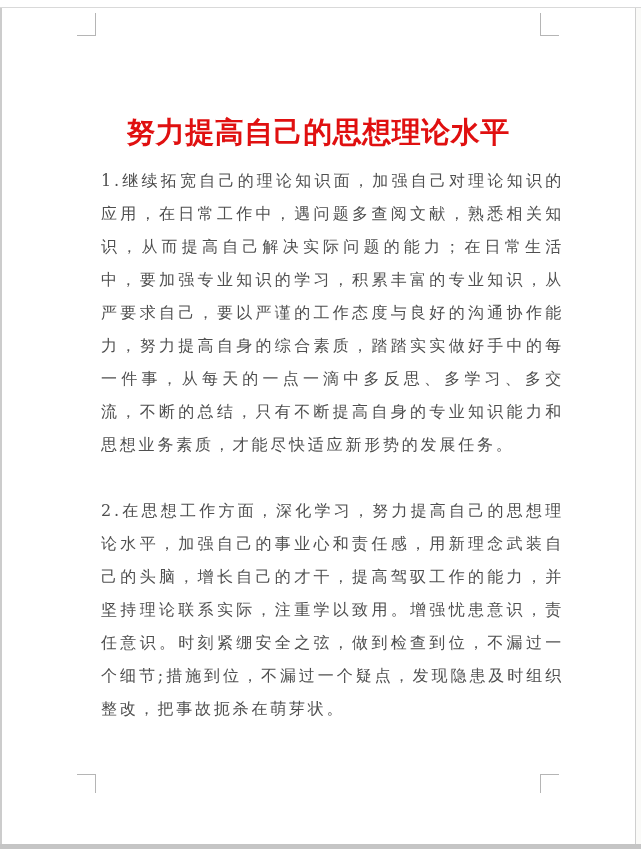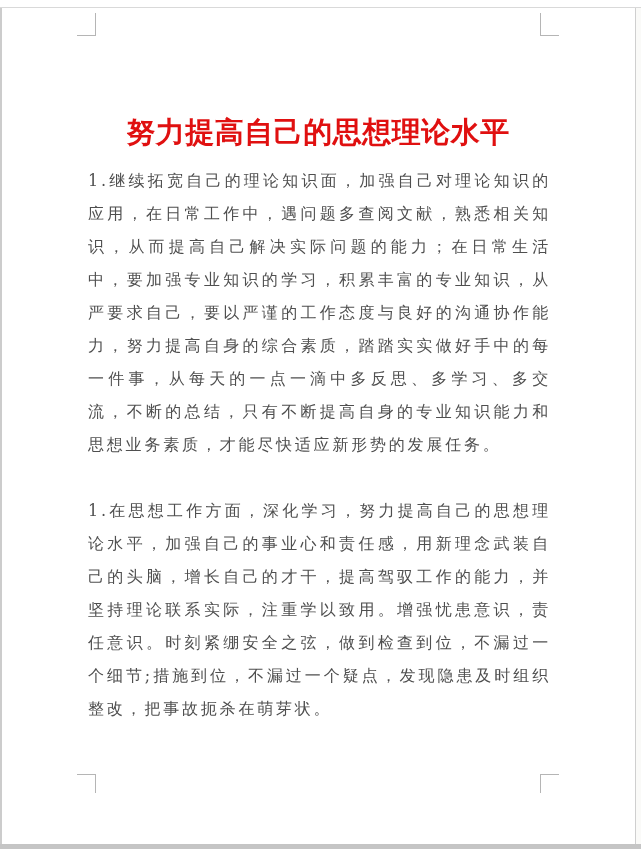--- a/index.html
+++ b/index.html
@@ -81,21 +81,21 @@
     width: 636px;
     text-align: center;
     font-size: 29px;
     font-weight: bold;
     line-height: 38px;
     letter-spacing: 0.5px;
     font-family: "DejaVu Serif", serif;
   }
   .doc-body {
     position: absolute;
-    left: 88px;
+    left: 101px;
     top: 164px;
     width: 463px;
     font-size: 16px;
     line-height: 33px;
     letter-spacing: 2.8px;
     text-align: justify;
     font-family: "DejaVu Serif", serif;
   }
   .doc-body p {
     margin: 0;
@@ -115,14 +115,14 @@
 
 <div class="crop-mark tl"></div>
 <div class="crop-mark tr"></div>
 <div class="crop-mark bl"></div>
 <div class="crop-mark br"></div>
 
 <h1 class="doc-title" style="color: rgb(224, 16, 16);">努力提高自己的思想理论水平</h1>
 
 <div class="doc-body" style="color: rgb(79, 79, 79);">
   <p>1.继续拓宽自己的理论知识面，加强自己对理论知识的应用，在日常工作中，遇问题多查阅文献，熟悉相关知识，从而提高自己解决实际问题的能力；在日常生活中，要加强专业知识的学习，积累丰富的专业知识，从严要求自己，要以严谨的工作态度与良好的沟通协作能力，努力提高自身的综合素质，踏踏实实做好手中的每一件事，从每天的一点一滴中多反思、多学习、多交流，不断的总结，只有不断提高自身的专业知识能力和思想业务素质，才能尽快适应新形势的发展任务。</p>
-  <p>1.在思想工作方面，深化学习，努力提高自己的思想理论水平，加强自己的事业心和责任感，用新理念武装自己的头脑，增长自己的才干，提高驾驭工作的能力，并坚持理论联系实际，注重学以致用。增强忧患意识，责任意识。时刻紧绷安全之弦，做到检查到位，不漏过一个细节;措施到位，不漏过一个疑点，发现隐患及时组织整改，把事故扼杀在萌芽状。</p>
+  <p>2.在思想工作方面，深化学习，努力提高自己的思想理论水平，加强自己的事业心和责任感，用新理念武装自己的头脑，增长自己的才干，提高驾驭工作的能力，并坚持理论联系实际，注重学以致用。增强忧患意识，责任意识。时刻紧绷安全之弦，做到检查到位，不漏过一个细节;措施到位，不漏过一个疑点，发现隐患及时组织整改，把事故扼杀在萌芽状。</p>
 </div>
 
 </body></html>

